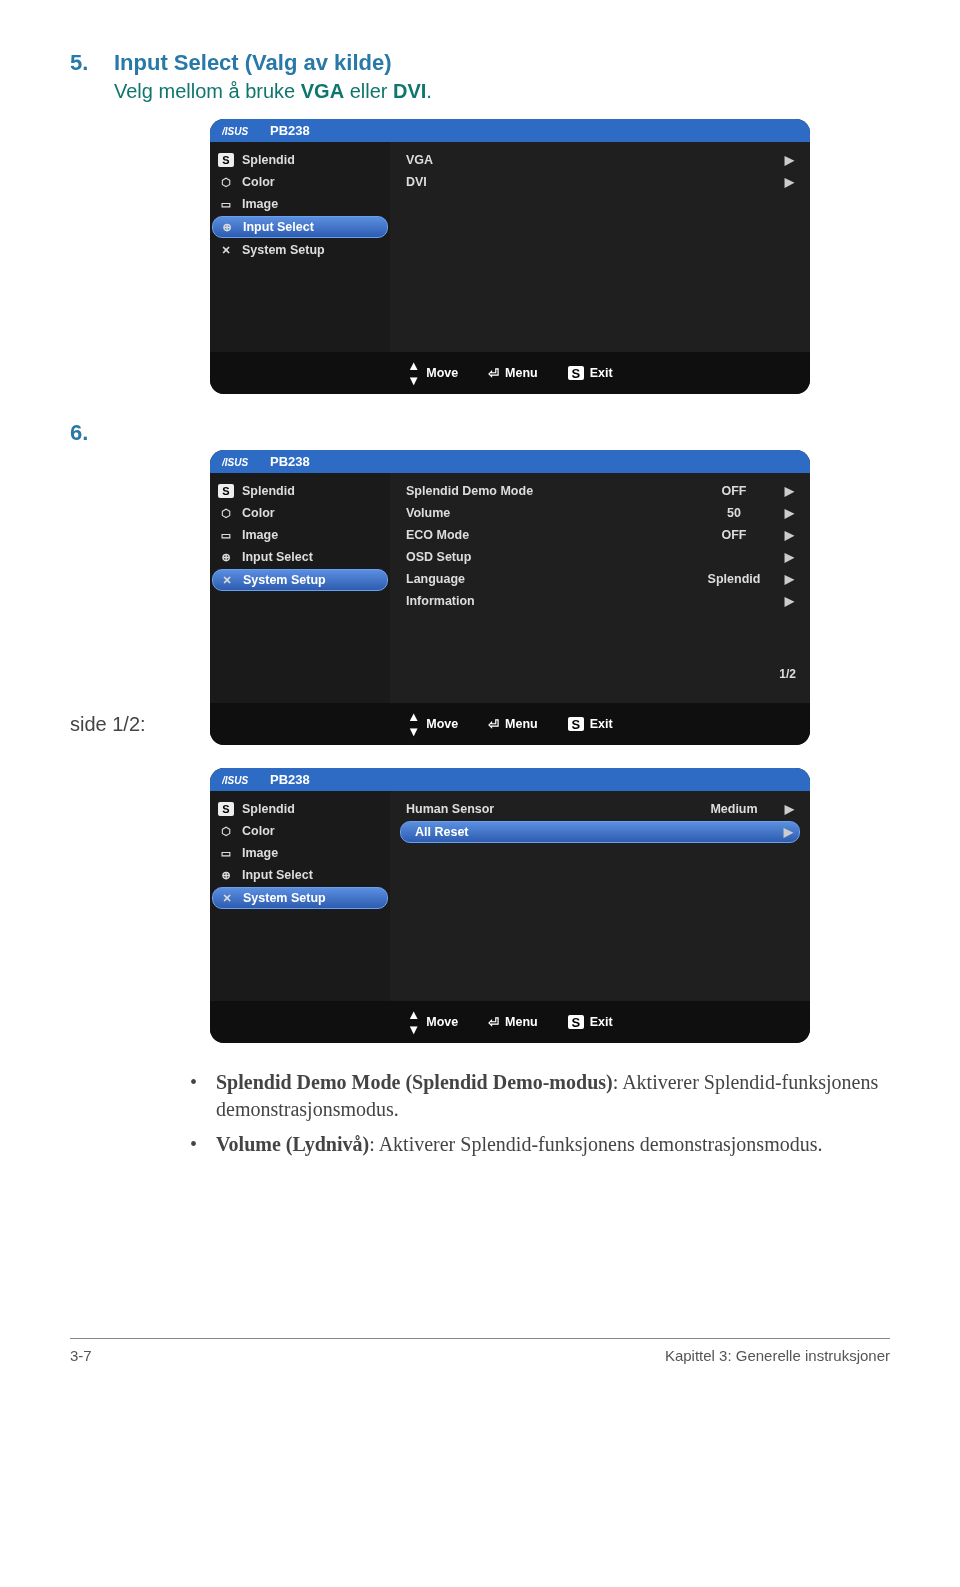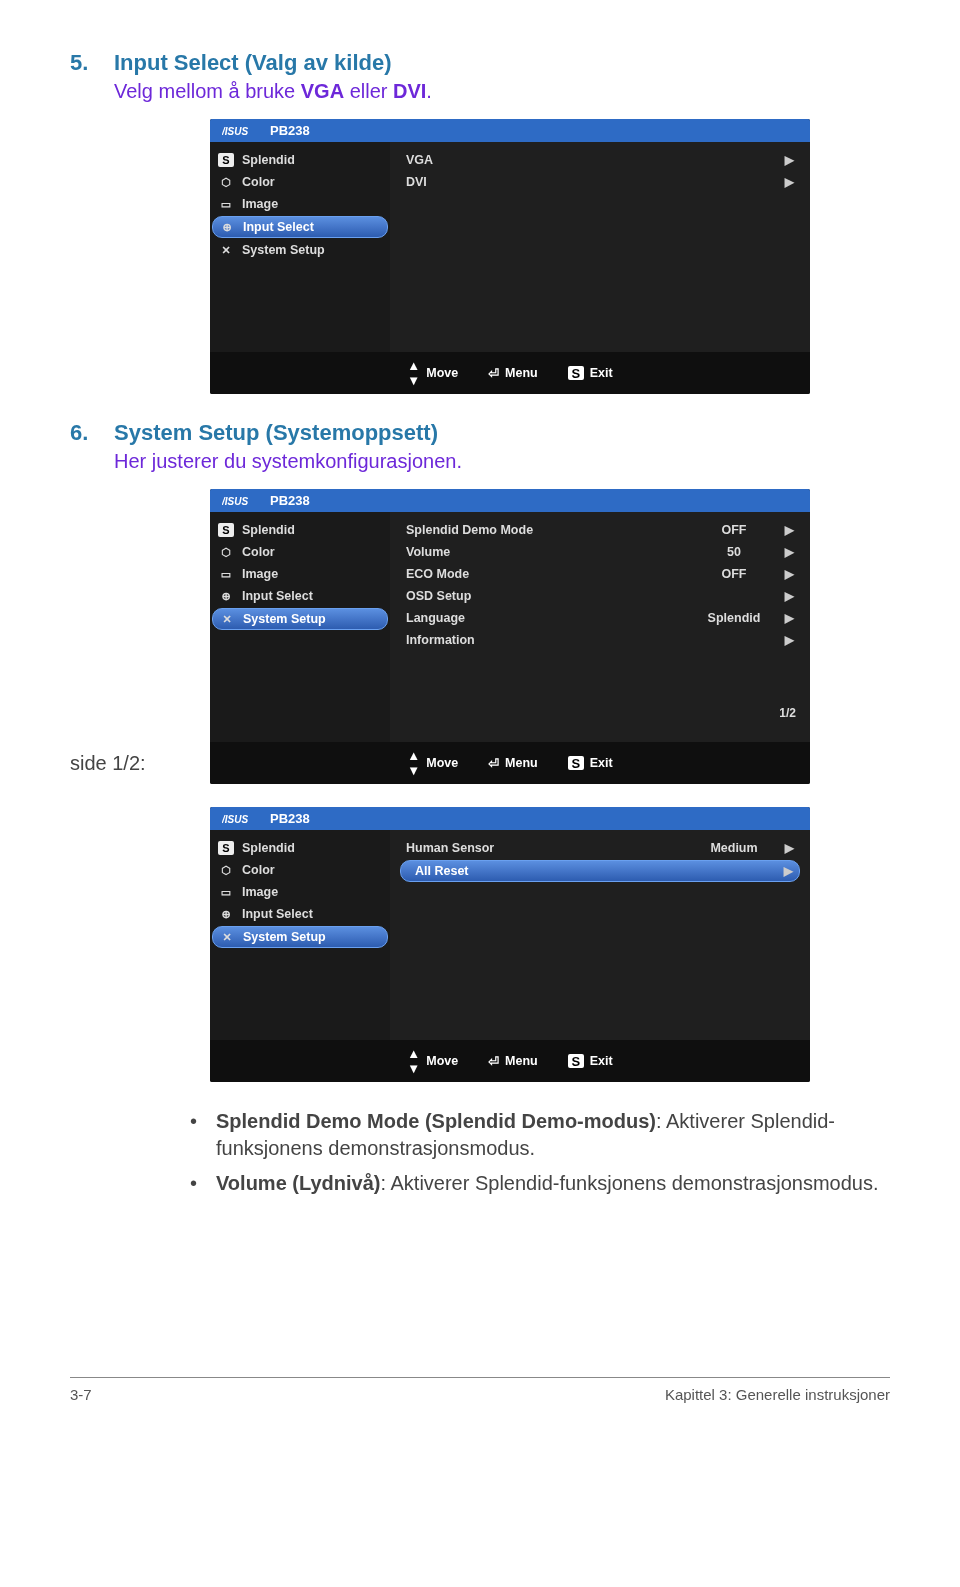--- a/index.html
+++ b/index.html
@@ -19,29 +19,29 @@
     font-weight: bold;
     margin-bottom: 4px;
     display: flex;
   }
   .section-title .num { width: 44px; }
   .section-desc {
     font-size: 20px;
     font-weight: normal;
     margin-left: 44px;
     margin-bottom: 16px;
-    color: #6d28d9;
+    color: #0f766e;
   }
   .section-desc b { font-weight: bold; }
 
   .osd-box {
     margin-left: 140px;
     width: 600px;
     background: #1f1f1f;
-    border-radius: 2px;
+    border-radius: 14px;
     overflow: hidden;
     margin-bottom: 26px;
   }
   .osd-header {
     background: #2e6bc5;
     color: #fff;
     font-weight: bold;
     font-size: 13px;
     padding: 4px 12px;
     display: flex;
@@ -155,21 +155,21 @@
 
   .bullets {
     list-style: none;
     margin-left: 120px;
     margin-top: 4px;
     margin-bottom: 40px;
     font-size: 20px;
     color: #444;
     line-height: 1.35;
   }
-  .bullets li { position: relative; padding-left: 26px; margin-bottom: 8px; }
+  .bullets li { position: relative; padding-left: 26px; margin-bottom: 8px; font-family: Liberation Serif, serif; }
   .bullets li::before { content: "•"; position: absolute; left: 0; top: 0; }
   .bullets b { font-weight: bold; }
 
   .page-footer {
     border-top: 1px solid #888;
     margin-top: 180px;
     padding-top: 8px;
     display: flex;
     justify-content: space-between;
     font-size: 15px;
@@ -245,23 +245,21 @@
         </div>
       <div class="fitem">
           <span class="fico box">S</span>
           <span>Exit</span>
         </div>
     </div>
   </div>
 
   <div class="section-title">
     <span class="num">6.</span>
-    <span>System Setup (Systemoppsett)</span>
-  </div>
-  <div class="section-desc">Her justerer du systemkonfigurasjonen.</div>
+  </div>
 
   <div class="osd-box">
     <div class="osd-header">
       <span class="asus-logo">
         <svg width="40" height="10" viewBox="0 0 40 10">
             <text x="0" y="9" font-size="10" font-weight="bold" font-style="italic" fill="#fff">/ISUS</text>
           </svg>
       </span>
       <span>PB238</span>
     </div>

